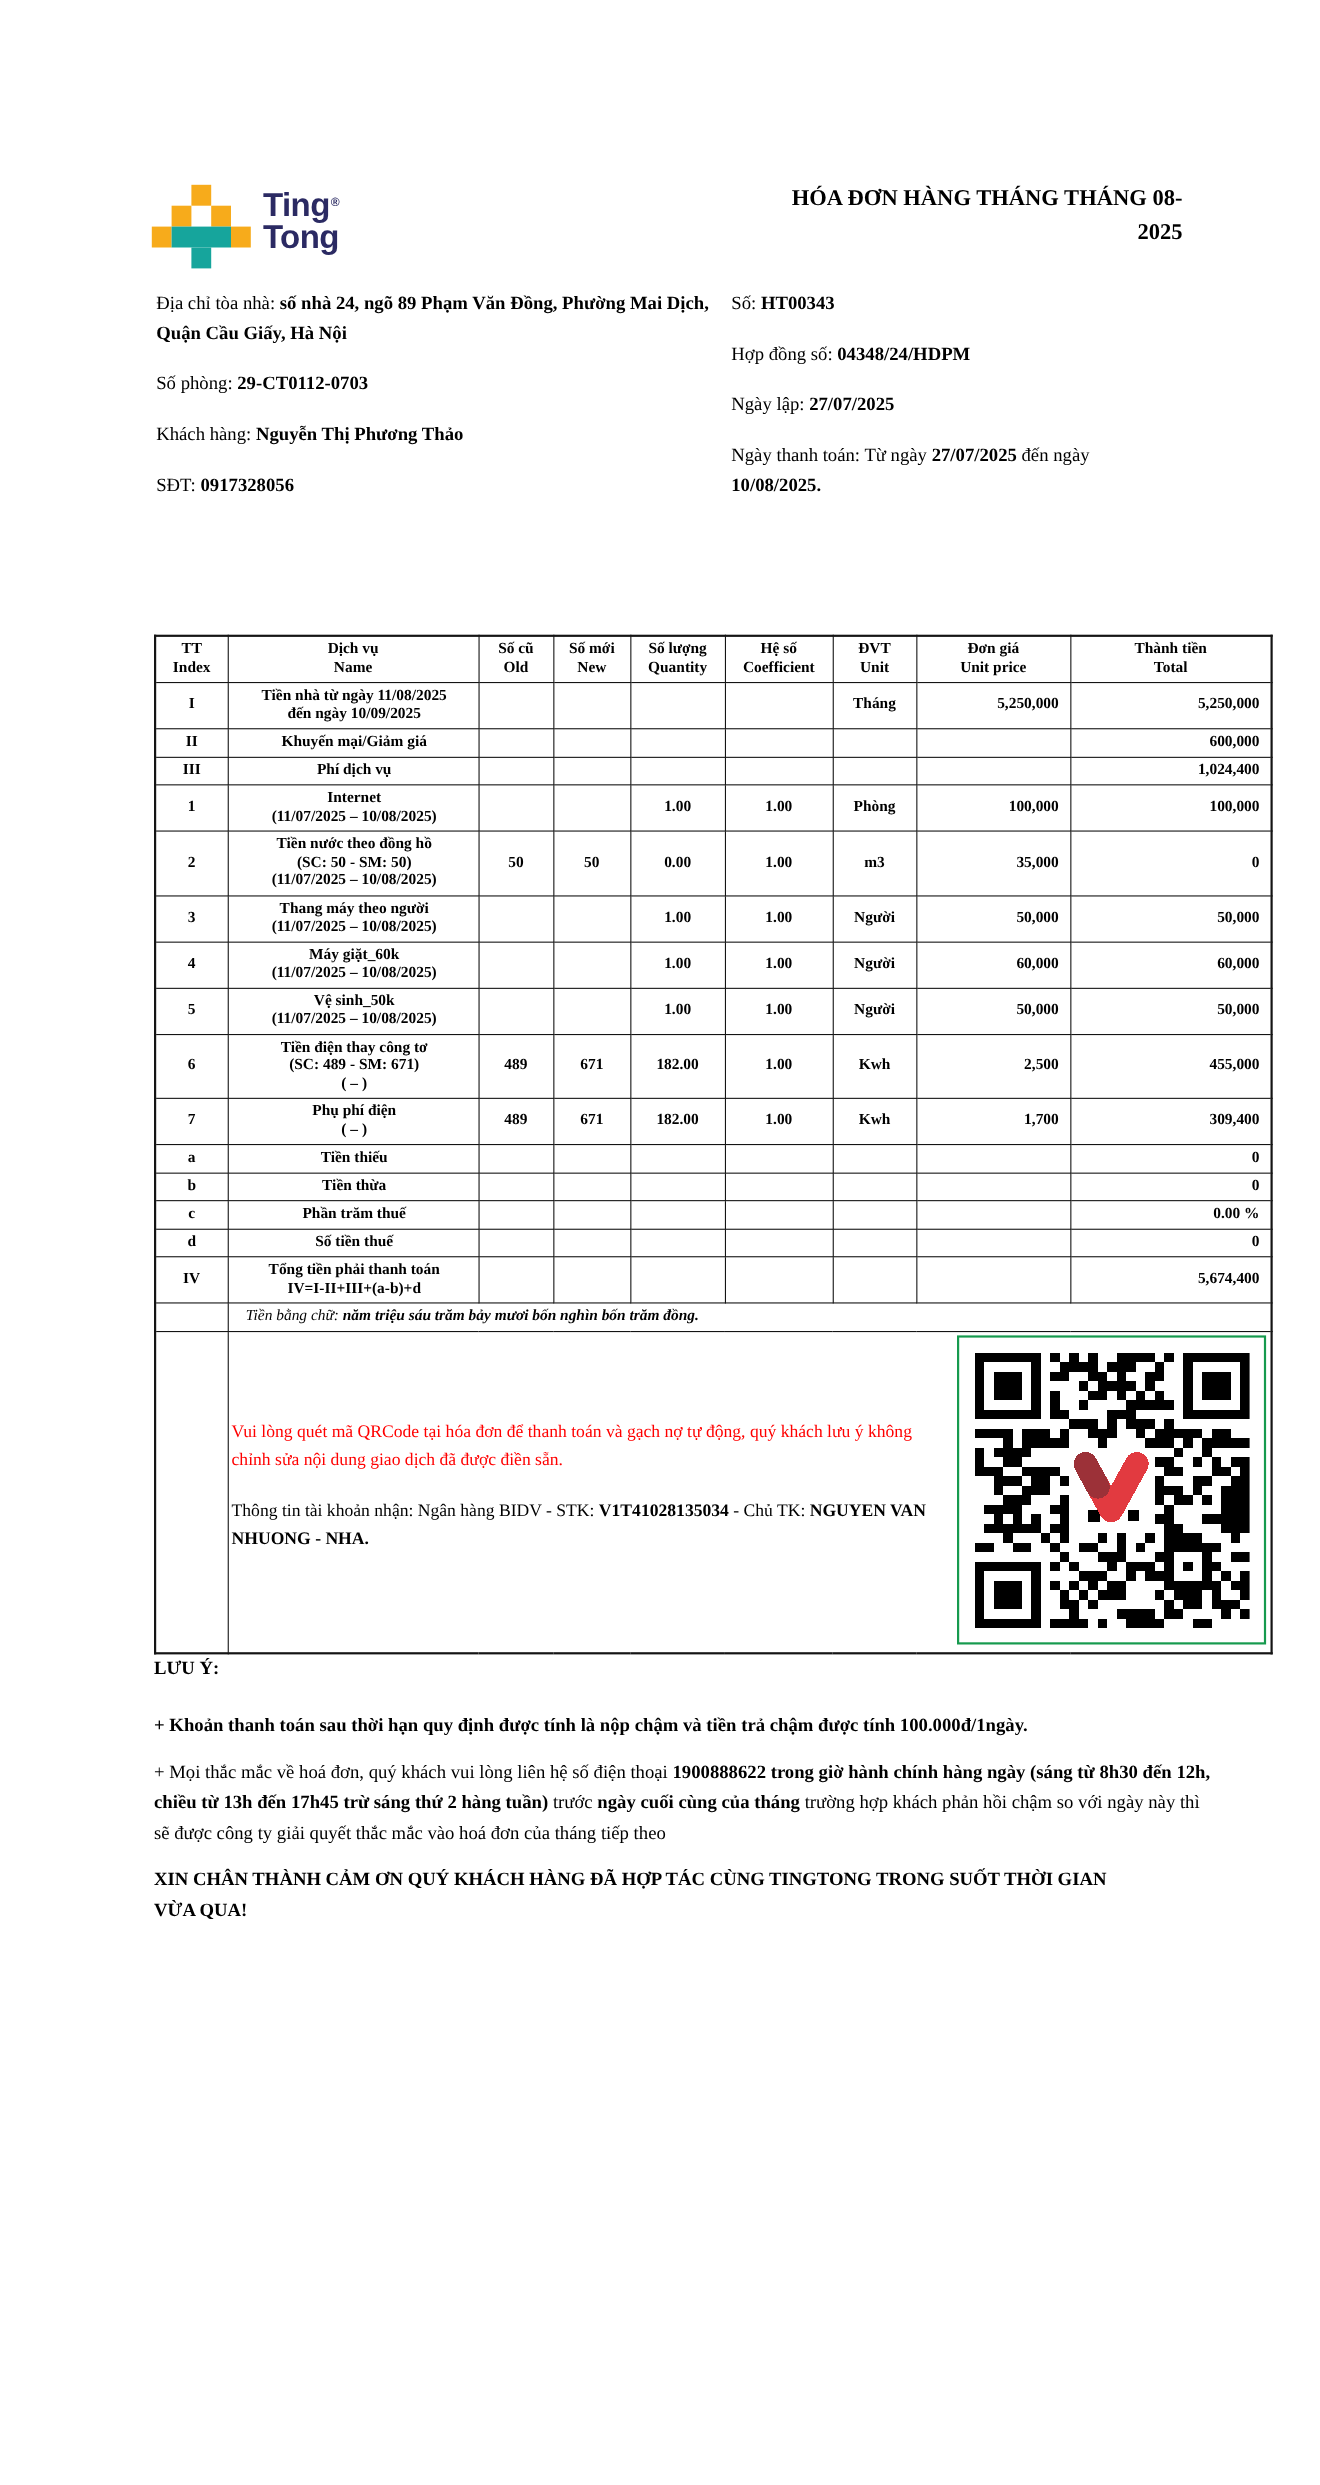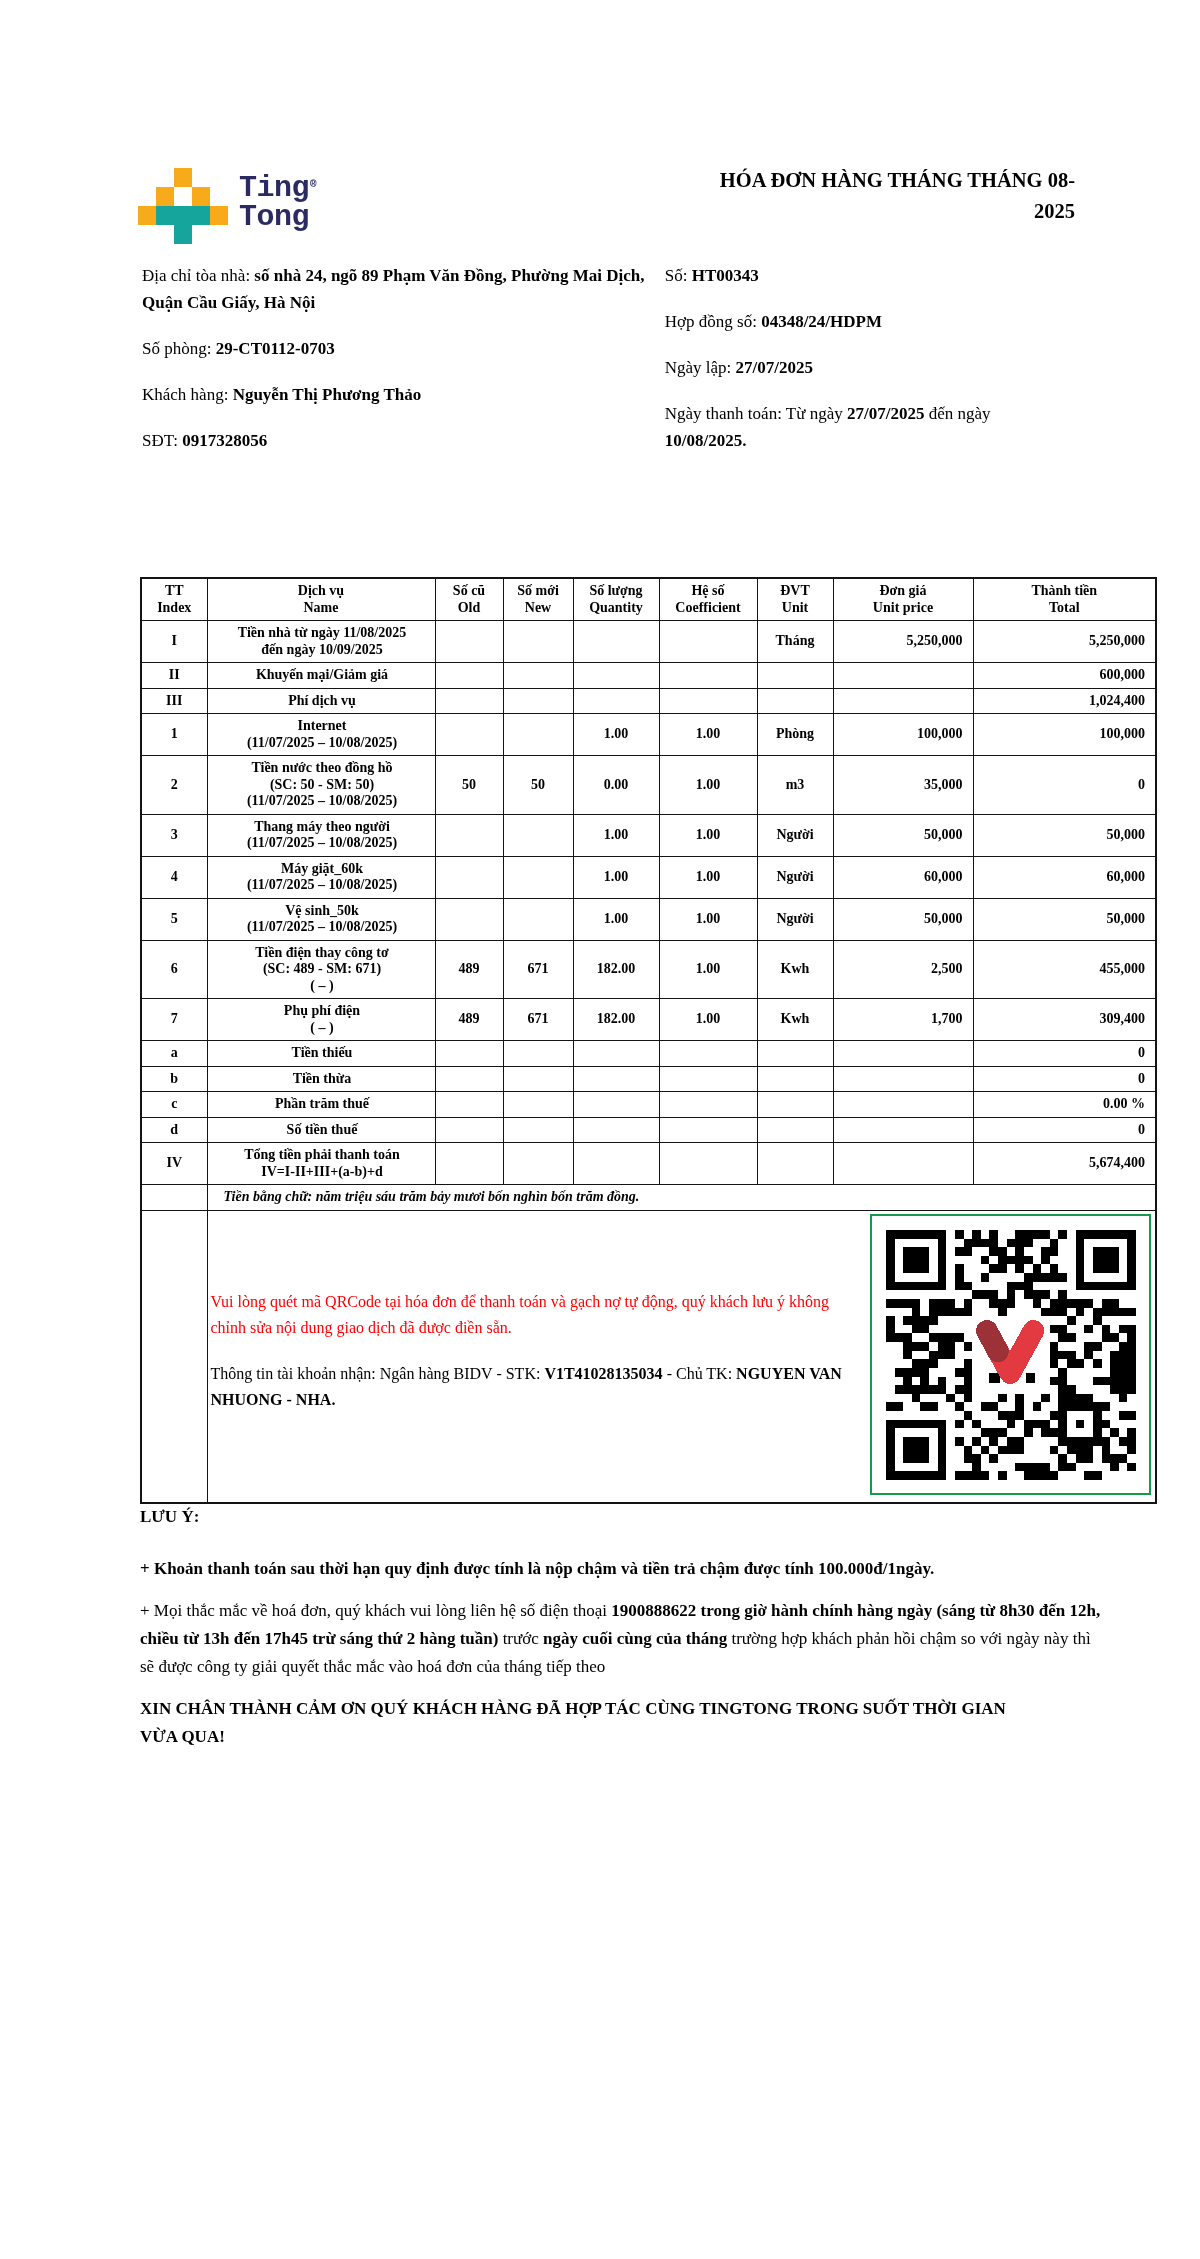--- a/index.html
+++ b/index.html
@@ -10,21 +10,21 @@
   *{margin:0;padding:0;box-sizing:border-box;}
   body{background:#ffffff;font-family:"Liberation Serif","DejaVu Serif",serif;color:#000;}
   .page{position:relative;width:1200px;height:2259px;background:#fff;overflow:hidden;}
 
   
   .logo-block{position:absolute;left:138px;top:168px;display:flex;align-items:flex-start;}
   .logo-grid{display:grid;grid-template-columns:repeat(5,18px);grid-template-rows:repeat(4,19px);}
   .c{display:block;}
   .c.y{background:var(--brand_yellow);}
   .c.t{background:var(--brand_teal);}
-  .logo-text{margin-left:11px;margin-top:2px;font-family:Liberation Mono, monospace;
+  .logo-text{margin-left:11px;margin-top:2px;font-family:Liberation Sans, sans-serif;
     font-weight:bold;font-size:30px;line-height:29px;color:var(--brand_navy);letter-spacing:-.5px;}
   .logo-text sup{font-size:11px;font-weight:bold;vertical-align:9px;margin-left:1px;}
 
   
   .doc-title{position:absolute;top:165px;right:125px;width:432px;text-align:right;
     font-weight:bold;font-size:20.5px;line-height:31px;}
 
   
   .info-row{position:absolute;left:142px;top:262px;width:933px;display:flex;justify-content:space-between;}
   .info-left{width:548px;}
@@ -34,21 +34,21 @@
 
   
   table.invoice-table{position:absolute;left:140px;top:577px;width:1015px;border-collapse:collapse;
     table-layout:fixed;border:2px solid var(--border_black);}
   .invoice-table th,.invoice-table td{border:1.5px solid var(--border_black);font-size:14px;
     line-height:16.5px;padding:4px 6px;font-weight:bold;text-align:center;vertical-align:middle;}
   .invoice-table th div{line-height:16.5px;}
   .invoice-table td.col-name{text-align:center;padding-left:8px;}
   .invoice-table td.col-price,.invoice-table td.col-total{text-align:right;padding-right:10px;}
   .words-cell{text-align:left !important;padding-left:16px !important;font-size:14.5px;height:26px;}
-  .words-cell i span{font-weight:bold;}
+  .words-cell i span{font-weight:normal;}
   .qr-row td{height:292px;}
   .payment-cell{position:relative;text-align:left !important;}
   .pay-text{position:absolute;left:3px;top:78px;width:632px;font-weight:normal;}
   .pay-text p{font-size:16px;line-height:26px;font-weight:normal;text-align:left;}
   .pay-text p.red{color:var(--alert_red);margin-bottom:20px;}
   .pay-text b{font-weight:bold;}
   .qr-box{position:absolute;top:3px;right:4px;width:281px;height:281px;border:2.5px solid var(--qr_green);
     background:#fff;display:flex;align-items:center;justify-content:center;}
   .qr-box svg{width:250px;height:250px;display:block;}
 

